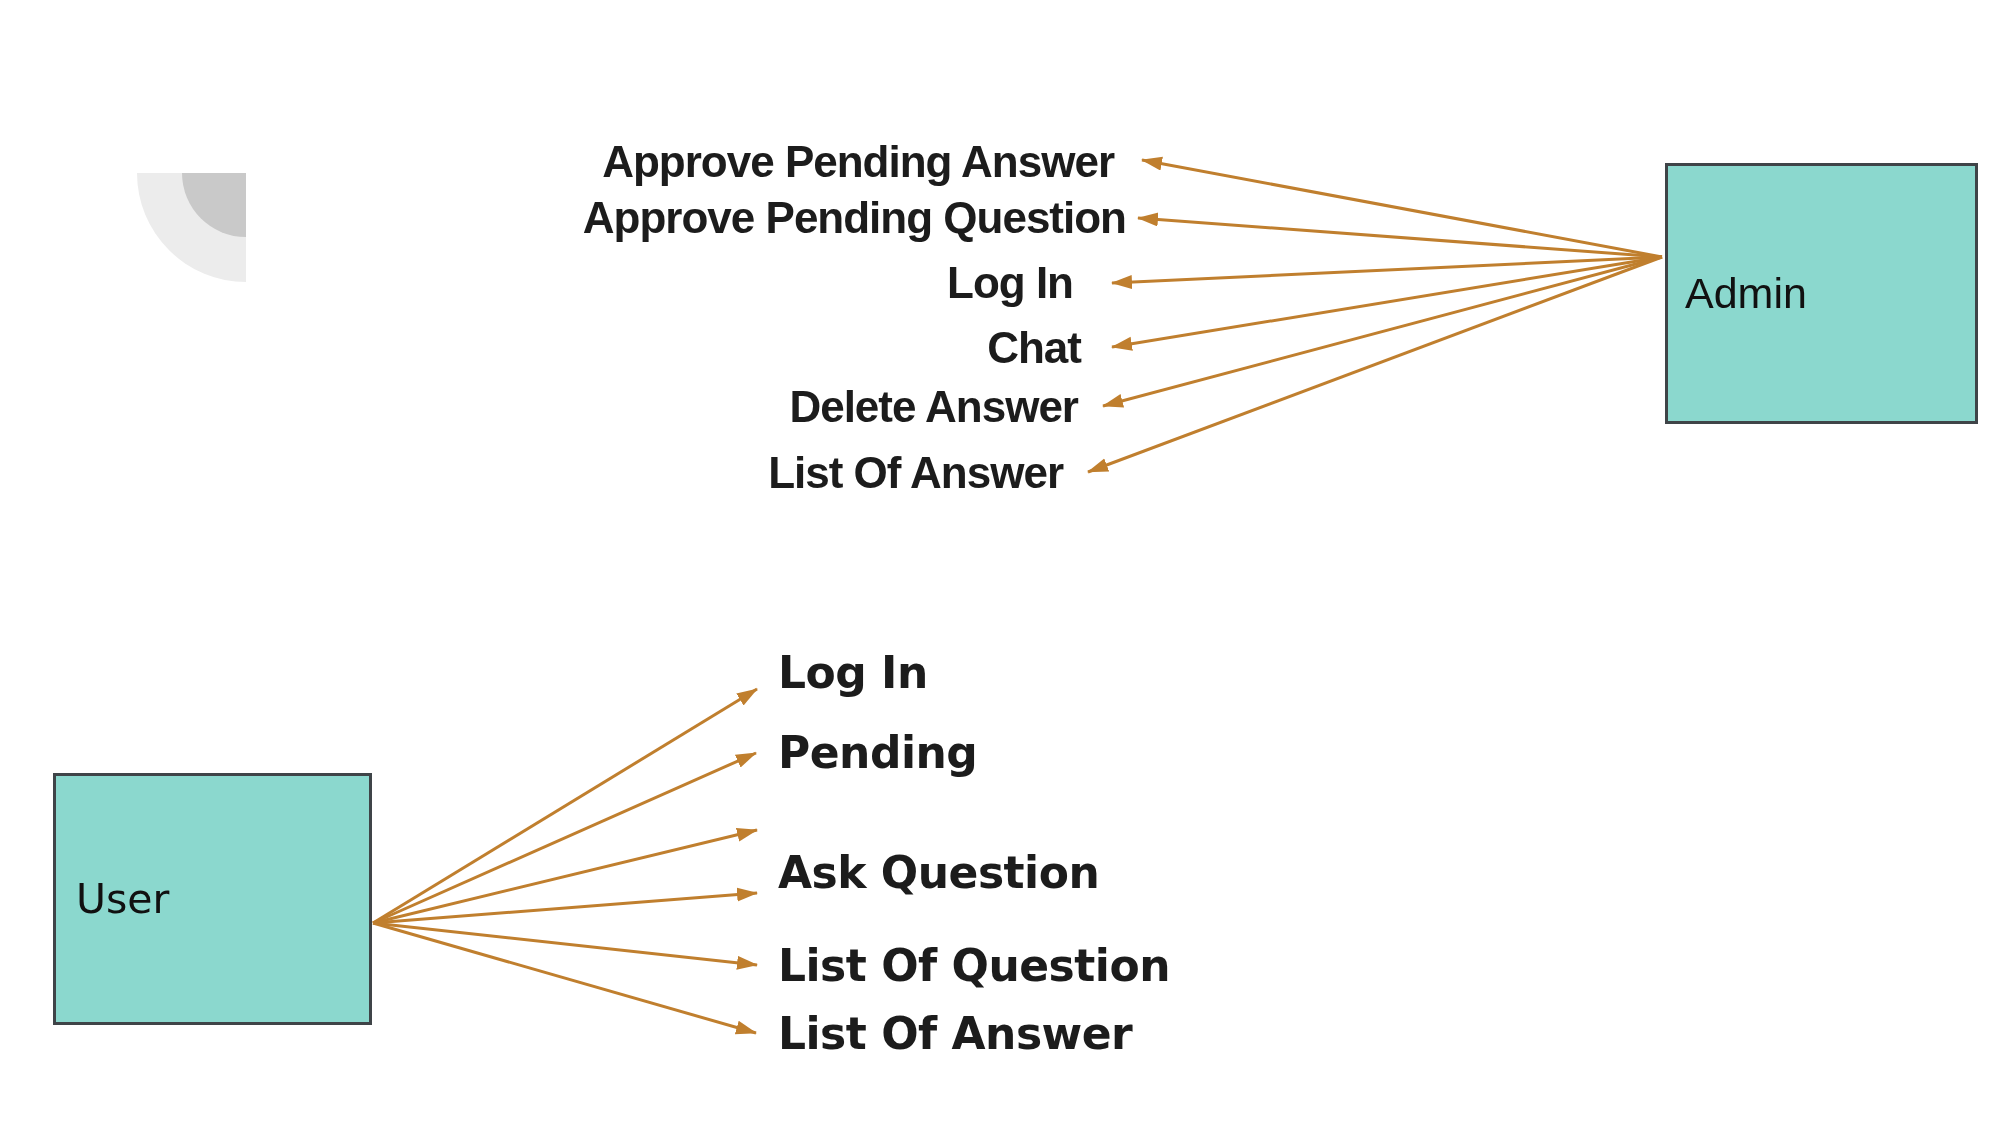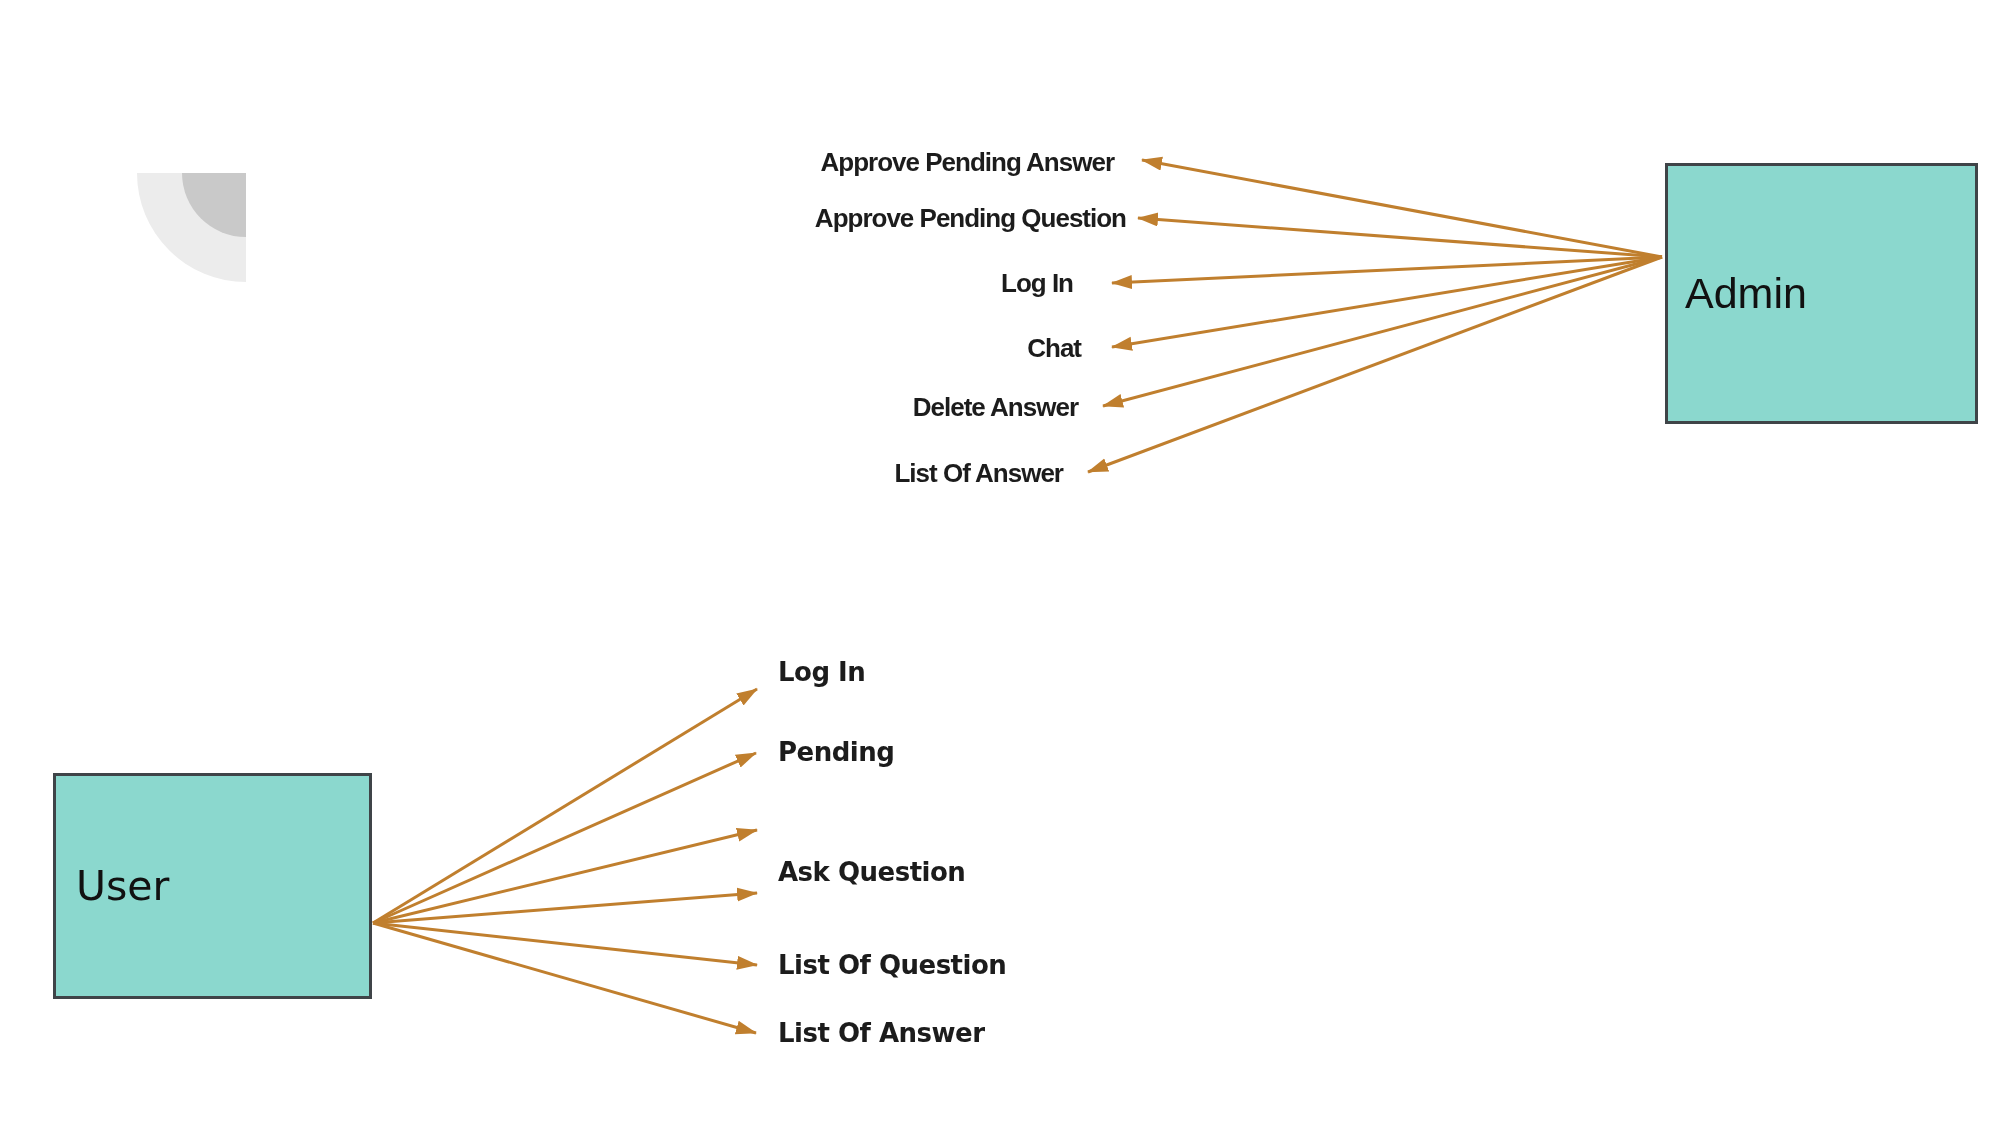--- a/index.html
+++ b/index.html
@@ -73,33 +73,33 @@
   #actor-admin {
     left: 1665px; top: 127px;
     width: 313px; height: 261px;
     padding-left: 17px;
     font-family: "Liberation Sans", sans-serif;
     font-size: 43px;
     margin-top: 36px;
   }
   #actor-user {
     left: 53px; top: 773px;
-    width: 319px; height: 226px;
+    width: 319px; height: 252px;
     padding-left: 20px;
     font-family: "DejaVu Sans", sans-serif;
     font-size: 41px;
   }
 
   
   .uc {
     position: absolute;
     transform: translateY(-50%);
     white-space: nowrap;
     font-weight: bold;
-    font-size: 26px;
+    font-size: 44px;
     color: var(--label);
     letter-spacing: -0.5px;
   }
   .uc-a { font-family: "Liberation Sans", sans-serif; letter-spacing: -1px; }
   .uc-u { font-family: "DejaVu Sans", sans-serif; }
 </style>
 </head>
 <body>
 
 <div id="canvas">

